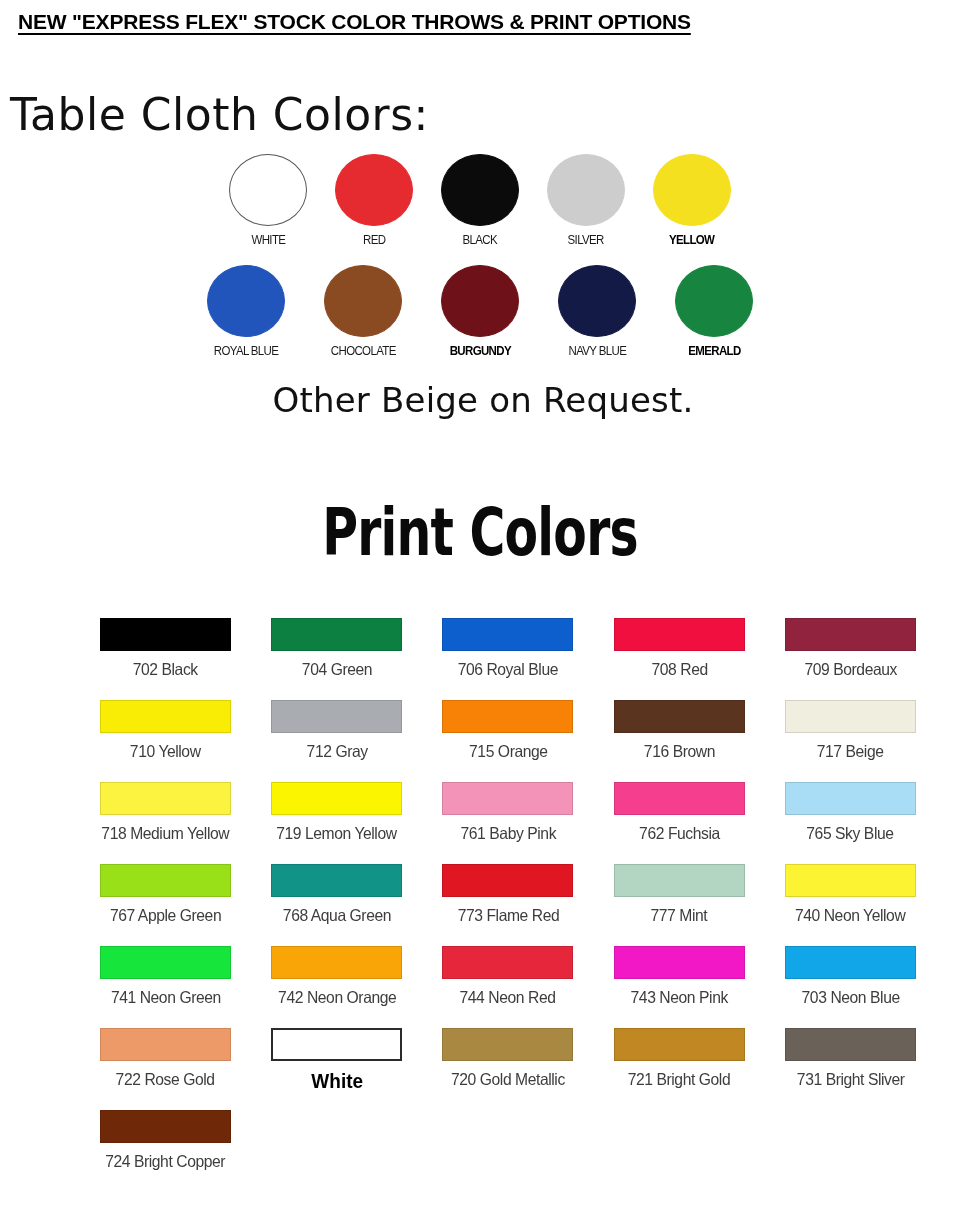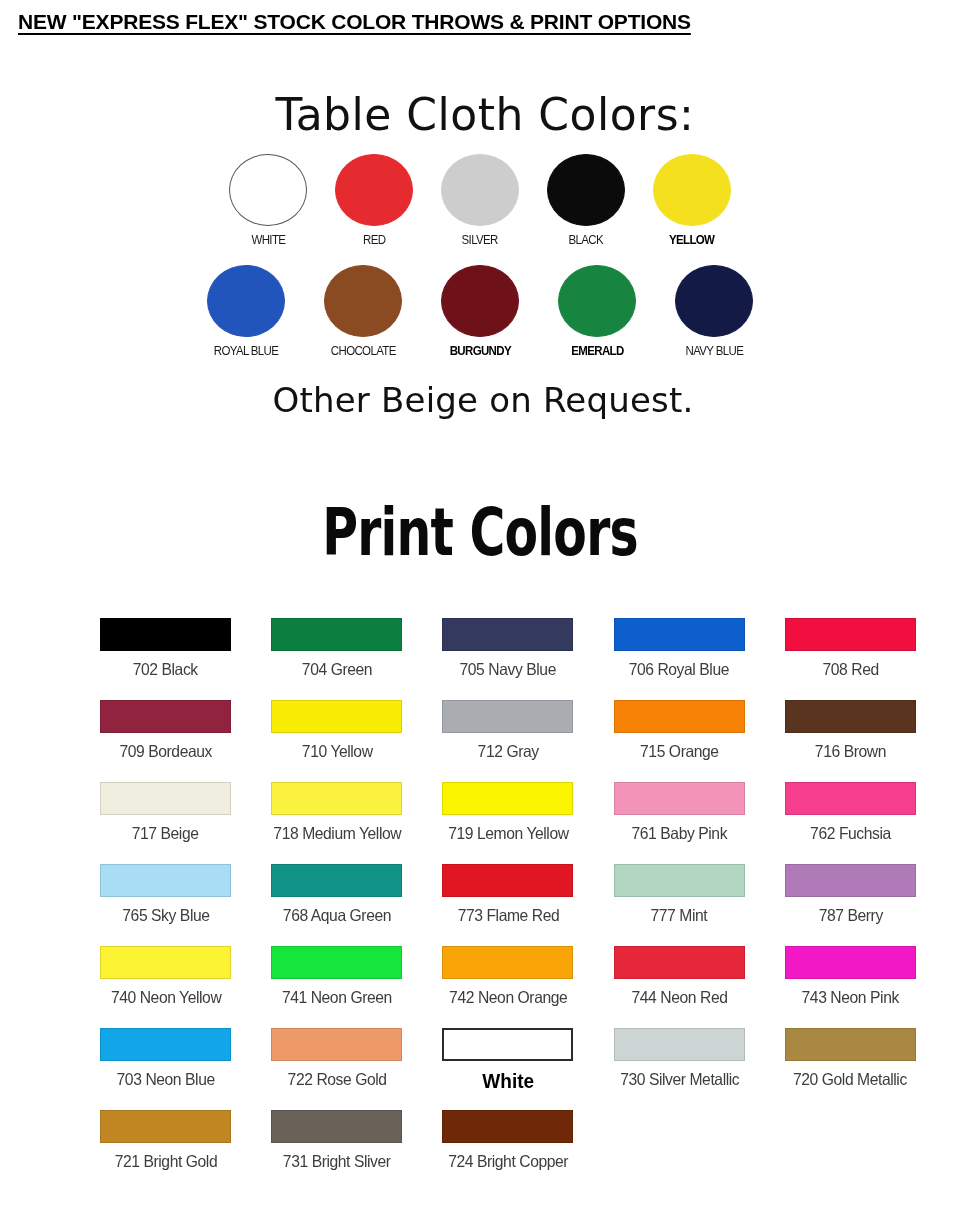--- a/index.html
+++ b/index.html
@@ -32,21 +32,21 @@
   }
 
   
   .cloth-section {
     position: absolute;
     left: 0;
     top: 92px;
     width: 960px;
   }
   .cloth-heading {
-    text-align: center;
+    text-align: left;
     font-family: "DejaVu Sans", sans-serif;
     font-size: 44px;
     font-weight: 400;
     letter-spacing: 0.5px;
     color: #111111;
     line-height: 1.05;
     padding-left: 10px;
   }
   .cloth-row {
     display: flex;
@@ -164,75 +164,71 @@
   <div class="cloth-row row1">
     <div class="cloth-item">
       <div class="cloth-dot" style="background: rgb(255, 255, 255); border: 1px solid rgb(85, 85, 85);"></div>
       <div class="cloth-label">WHITE</div>
     </div>
     <div class="cloth-item">
       <div class="cloth-dot" style="background: rgb(229, 43, 48); border: 1px solid rgb(229, 43, 48);"></div>
       <div class="cloth-label">RED</div>
     </div>
     <div class="cloth-item">
+      <div class="cloth-dot" style="background: rgb(11, 11, 11); border: 1px solid rgb(11, 11, 11);"></div>
+      <div class="cloth-label">BLACK</div>
+    </div>
+    <div class="cloth-item">
       <div class="cloth-dot" style="background: rgb(205, 205, 205); border: 1px solid rgb(205, 205, 205);"></div>
       <div class="cloth-label">SILVER</div>
     </div>
     <div class="cloth-item">
-      <div class="cloth-dot" style="background: rgb(11, 11, 11); border: 1px solid rgb(11, 11, 11);"></div>
-      <div class="cloth-label">BLACK</div>
-    </div>
-    <div class="cloth-item">
       <div class="cloth-dot" style="background: rgb(244, 224, 31); border: 1px solid rgb(244, 224, 31);"></div>
       <div class="cloth-label strong">YELLOW</div>
     </div>
   </div>
 
   <div class="cloth-row row2">
     <div class="cloth-item">
       <div class="cloth-dot" style="background: rgb(34, 85, 187); border: 1px solid rgb(34, 85, 187);"></div>
       <div class="cloth-label">ROYAL BLUE</div>
     </div>
     <div class="cloth-item">
       <div class="cloth-dot" style="background: rgb(138, 74, 34); border: 1px solid rgb(138, 74, 34);"></div>
       <div class="cloth-label">CHOCOLATE</div>
     </div>
     <div class="cloth-item">
       <div class="cloth-dot" style="background: rgb(110, 17, 24); border: 1px solid rgb(110, 17, 24);"></div>
       <div class="cloth-label strong">BURGUNDY</div>
     </div>
     <div class="cloth-item">
+      <div class="cloth-dot" style="background: rgb(20, 26, 70); border: 1px solid rgb(20, 26, 70);"></div>
+      <div class="cloth-label">NAVY BLUE</div>
+    </div>
+    <div class="cloth-item">
       <div class="cloth-dot" style="background: rgb(23, 133, 63); border: 1px solid rgb(23, 133, 63);"></div>
       <div class="cloth-label strong">EMERALD</div>
     </div>
-    <div class="cloth-item">
-      <div class="cloth-dot" style="background: rgb(20, 26, 70); border: 1px solid rgb(20, 26, 70);"></div>
-      <div class="cloth-label">NAVY BLUE</div>
-    </div>
   </div>
 
   <div class="other-colors">Other Beige on Request.</div>
 </div>
 
 <div class="print-heading">Print Colors</div>
 
 <div class="print-grid" id="print-grid">
     <div class="swatch-cell">
       <div class="swatch-chip" style="background: rgb(0, 0, 0);"></div>
       <div class="swatch-name">702 Black</div>
     </div>
     <div class="swatch-cell">
       <div class="swatch-chip" style="background: rgb(12, 128, 65);"></div>
       <div class="swatch-name">704 Green</div>
     </div>
     <div class="swatch-cell">
-      <div class="swatch-chip" style="background: rgb(52, 58, 94);"></div>
-      <div class="swatch-name">705 Navy Blue</div>
-    </div>
-    <div class="swatch-cell">
       <div class="swatch-chip" style="background: rgb(13, 95, 205);"></div>
       <div class="swatch-name">706 Royal Blue</div>
     </div>
     <div class="swatch-cell">
       <div class="swatch-chip" style="background: rgb(240, 15, 63);"></div>
       <div class="swatch-name">708 Red</div>
     </div>
     <div class="swatch-cell">
       <div class="swatch-chip" style="background: rgb(145, 35, 63);"></div>
       <div class="swatch-name">709 Bordeaux</div>
@@ -271,36 +267,36 @@
     </div>
     <div class="swatch-cell">
       <div class="swatch-chip" style="background: rgb(245, 62, 141);"></div>
       <div class="swatch-name">762 Fuchsia</div>
     </div>
     <div class="swatch-cell">
       <div class="swatch-chip" style="background: rgb(168, 221, 245);"></div>
       <div class="swatch-name">765 Sky Blue</div>
     </div>
     <div class="swatch-cell">
+      <div class="swatch-chip" style="background: rgb(154, 224, 25);"></div>
+      <div class="swatch-name">767 Apple Green</div>
+    </div>
+    <div class="swatch-cell">
       <div class="swatch-chip" style="background: rgb(17, 147, 135);"></div>
       <div class="swatch-name">768 Aqua Green</div>
     </div>
     <div class="swatch-cell">
       <div class="swatch-chip" style="background: rgb(224, 22, 35);"></div>
       <div class="swatch-name">773 Flame Red</div>
     </div>
     <div class="swatch-cell">
       <div class="swatch-chip" style="background: rgb(178, 214, 194);"></div>
       <div class="swatch-name">777 Mint</div>
     </div>
     <div class="swatch-cell">
-      <div class="swatch-chip" style="background: rgb(176, 122, 184);"></div>
-      <div class="swatch-name">787 Berry</div>
-    </div>
-    <div class="swatch-cell">
       <div class="swatch-chip" style="background: rgb(252, 243, 50);"></div>
       <div class="swatch-name">740 Neon Yellow</div>
     </div>
     <div class="swatch-cell">
       <div class="swatch-chip" style="background: rgb(22, 229, 60);"></div>
       <div class="swatch-name">741 Neon Green</div>
     </div>
     <div class="swatch-cell">
       <div class="swatch-chip" style="background: rgb(249, 165, 8);"></div>
       <div class="swatch-name">742 Neon Orange</div>
@@ -319,24 +315,20 @@
     </div>
     <div class="swatch-cell">
       <div class="swatch-chip" style="background: rgb(237, 154, 104);"></div>
       <div class="swatch-name">722 Rose Gold</div>
     </div>
     <div class="swatch-cell">
       <div class="swatch-chip outlined" style="background: rgb(255, 255, 255);"></div>
       <div class="swatch-name bold-dark">White</div>
     </div>
     <div class="swatch-cell">
-      <div class="swatch-chip" style="background: rgb(204, 213, 211);"></div>
-      <div class="swatch-name">730 Silver Metallic</div>
-    </div>
-    <div class="swatch-cell">
       <div class="swatch-chip" style="background: rgb(169, 136, 65);"></div>
       <div class="swatch-name">720 Gold Metallic</div>
     </div>
     <div class="swatch-cell">
       <div class="swatch-chip" style="background: rgb(192, 135, 34);"></div>
       <div class="swatch-name">721 Bright Gold</div>
     </div>
     <div class="swatch-cell">
       <div class="swatch-chip" style="background: rgb(106, 97, 88);"></div>
       <div class="swatch-name">731 Bright Sliver</div>

